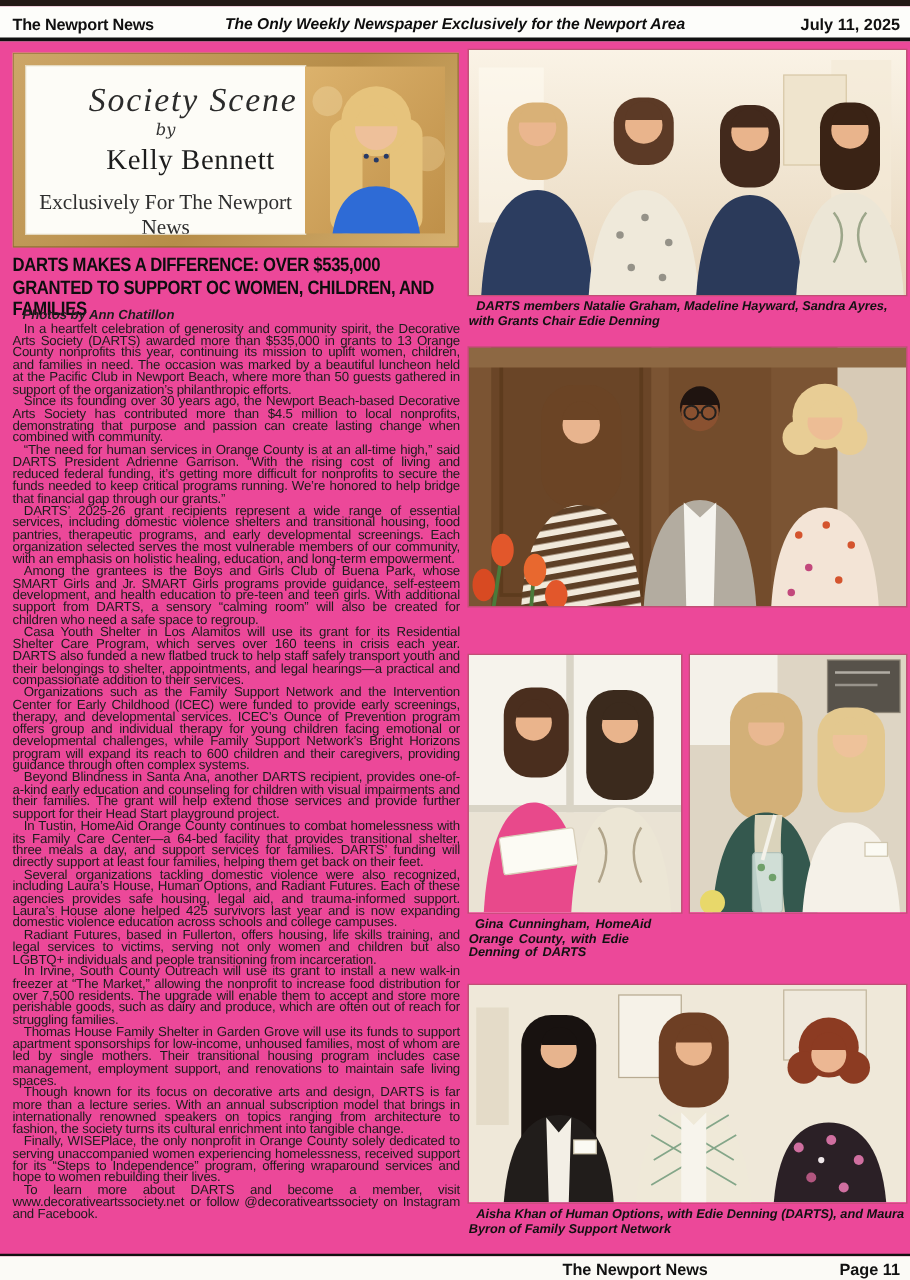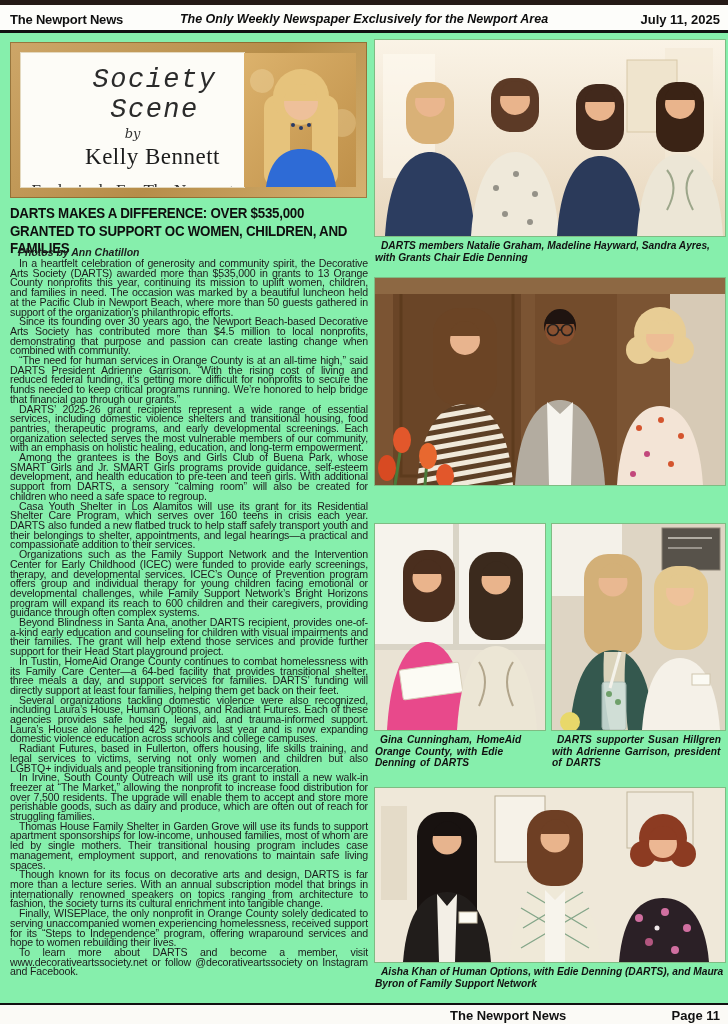--- a/index.html
+++ b/index.html
@@ -1,31 +1,31 @@
 <!DOCTYPE html>
 <html><head>
 <meta charset="utf-8">
 <style>
   html,body { margin:0; padding:0; background:#9a948a; }
-  .page { position:relative; width:728px; height:1024px; margin:0 auto; background:#86efac;
+  .page { position:relative; width:728px; height:1024px; margin:0 auto; background:#ec4899;
           font-family:"Liberation Sans", sans-serif; overflow:hidden; }
   
   .top-edge { position:absolute; top:0; left:0; width:728px; height:5px; background:#241a16; }
   
   .header { position:absolute; top:5px; left:0; width:728px; height:28px; background:#fdfdfa; border-bottom:3px solid #111; box-sizing:border-box; }
   .header .paper-name { position:absolute; left:10px; top:7px; font-size:13px; font-weight:bold; color:#101010; letter-spacing:-0.2px; }
   .header .tagline { position:absolute; left:0; width:100%; text-align:center; top:7px; font-size:12.5px; font-weight:bold; font-style:italic; color:#0d0d0d; }
   .header .date { position:absolute; right:8px; top:7px; font-size:13px; font-weight:bold; color:#101010; }
   
   .masthead { position:absolute; left:10px; top:42px; width:357px; height:156px;
               background:linear-gradient(135deg,#cda668 0%,#b68d49 55%,#d6b171 100%);
               box-shadow:inset 0 0 0 1px rgba(110,80,30,.55); }
   .masthead .panel { position:absolute; left:11px; top:11px; width:223px; height:134px; background:#fdfcf7;
                      box-shadow:0 0 0 1px #e4d9bf; text-align:center; overflow:hidden; }
-  .masthead .script-title { font-family:Liberation Mono, monospace; font-style:italic; font-size:27px; color:#2b2b2b; margin-top:12px; letter-spacing:1.5px;padding-left:44px; }
+  .masthead .script-title { font-family:Liberation Serif, serif; font-style:italic; font-size:27px; color:#2b2b2b; margin-top:12px; letter-spacing:1.5px;padding-left:44px; }
   .masthead .by-label { font-family:"DejaVu Serif",serif; font-style:italic; font-size:13px; color:#333; margin-top:1px; }
   .masthead .author { font-family:"Liberation Serif",serif; font-size:23px; color:#1c1c1c; margin-top:3px; letter-spacing:.5px;padding-left:40px; }
   .masthead .mh-tagline { font-family:"Liberation Serif",serif; font-size:17px; color:#2e2e2e; margin-top:11px; }
   .masthead .portrait { position:absolute; left:234px; top:11px; width:112px; height:134px; overflow:hidden; }
   
   .headline { position:absolute; left:10px; top:204px; width:358px; overflow:visible; }
   .headline-inner { font-size:15.5px; line-height:17.5px; font-weight:bold; color:#0e0e0e; letter-spacing:-0.3px;
                     transform:scaleX(.86); transform-origin:0 0; width:416px; }
   .photo-credit { position:absolute; left:18px; top:246px; font-size:10.5px; font-weight:bold; font-style:italic; color:#1d1d1d; }
   .body-text { position:absolute; left:10px; top:259px; width:358px; font-size:10.6px; line-height:9.7px;
@@ -250,21 +250,20 @@
 
       <rect x="50" y="158" width="24" height="48" rx="3" fill="#cfe0da" opacity=".88" stroke="#aebfb8"></rect>
       <line x1="58" y1="164" x2="68" y2="128" stroke="#f4f2ea" stroke-width="3"></line>
       <circle cx="57" cy="170" r="3" fill="#6fa06a"></circle>
         <circle cx="66" cy="178" r="3" fill="#6fa06a"></circle>
       <circle cx="18" cy="198" r="10" fill="#e8d86a"></circle>
     </svg>
   </div>
 
   <div class="caption narrow" style="left:375px; top:734px; width:168px;font-style:italic;">Gina Cunningham, HomeAid Orange County, with Edie Denning of DARTS</div>
-  <div class="caption narrow" style="left:552px; top:734px; width:173px;">DARTS supporter Susan Hillgren with Adrienne Garrison, president of DARTS</div>
 
   <div class="photo" style="left:375px; top:788px; width:350px; height:174px;">
     <svg width="350" height="174" viewBox="0 0 350 174">
       <rect width="350" height="174" fill="#efe8d9"></rect>
       <rect x="120" y="8" width="50" height="66" fill="#f6f2e8" stroke="#b8ab92"></rect>
       <rect x="252" y="4" width="66" height="56" fill="#efe9dc" stroke="#c2b69c"></rect>
       <rect x="6" y="18" width="26" height="94" fill="#e4dbc8"></rect>
 
       <rect x="42" y="24" width="60" height="124" rx="24" fill="#181210"></rect>
       <path d="M28,174 C32,122 50,104 72,104 C94,104 112,122 116,174 Z" fill="#211d1b"></path>

